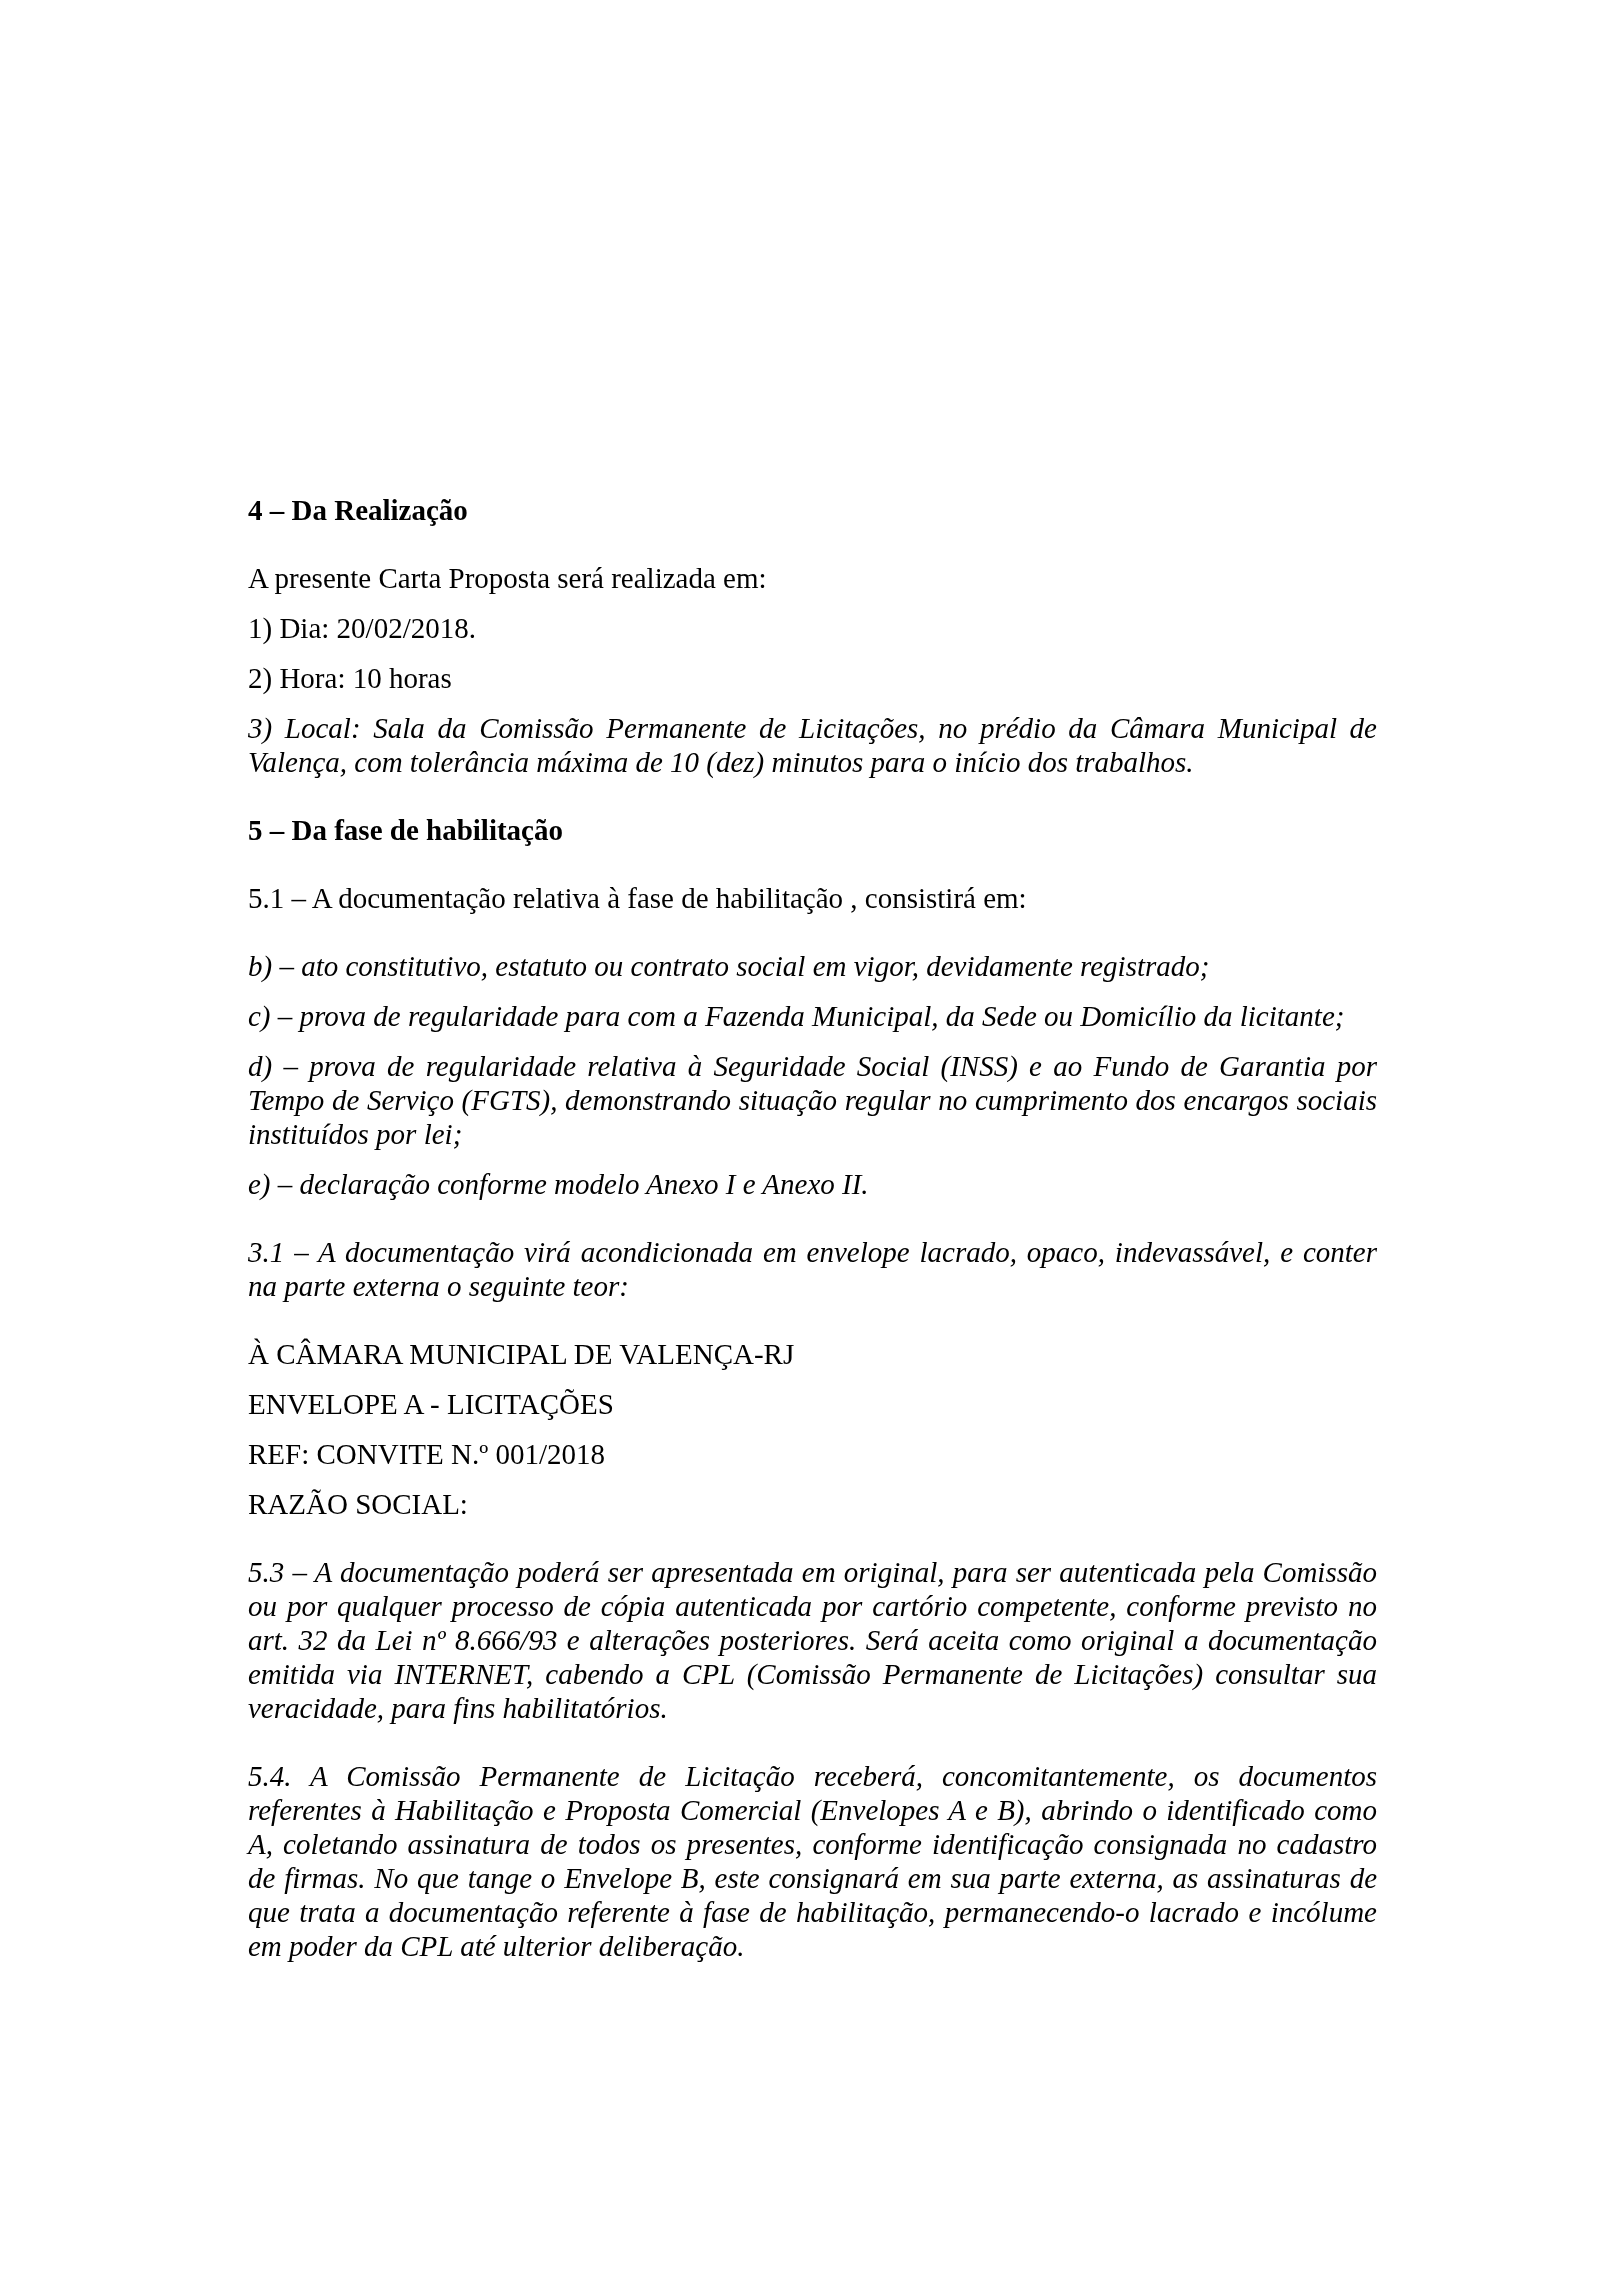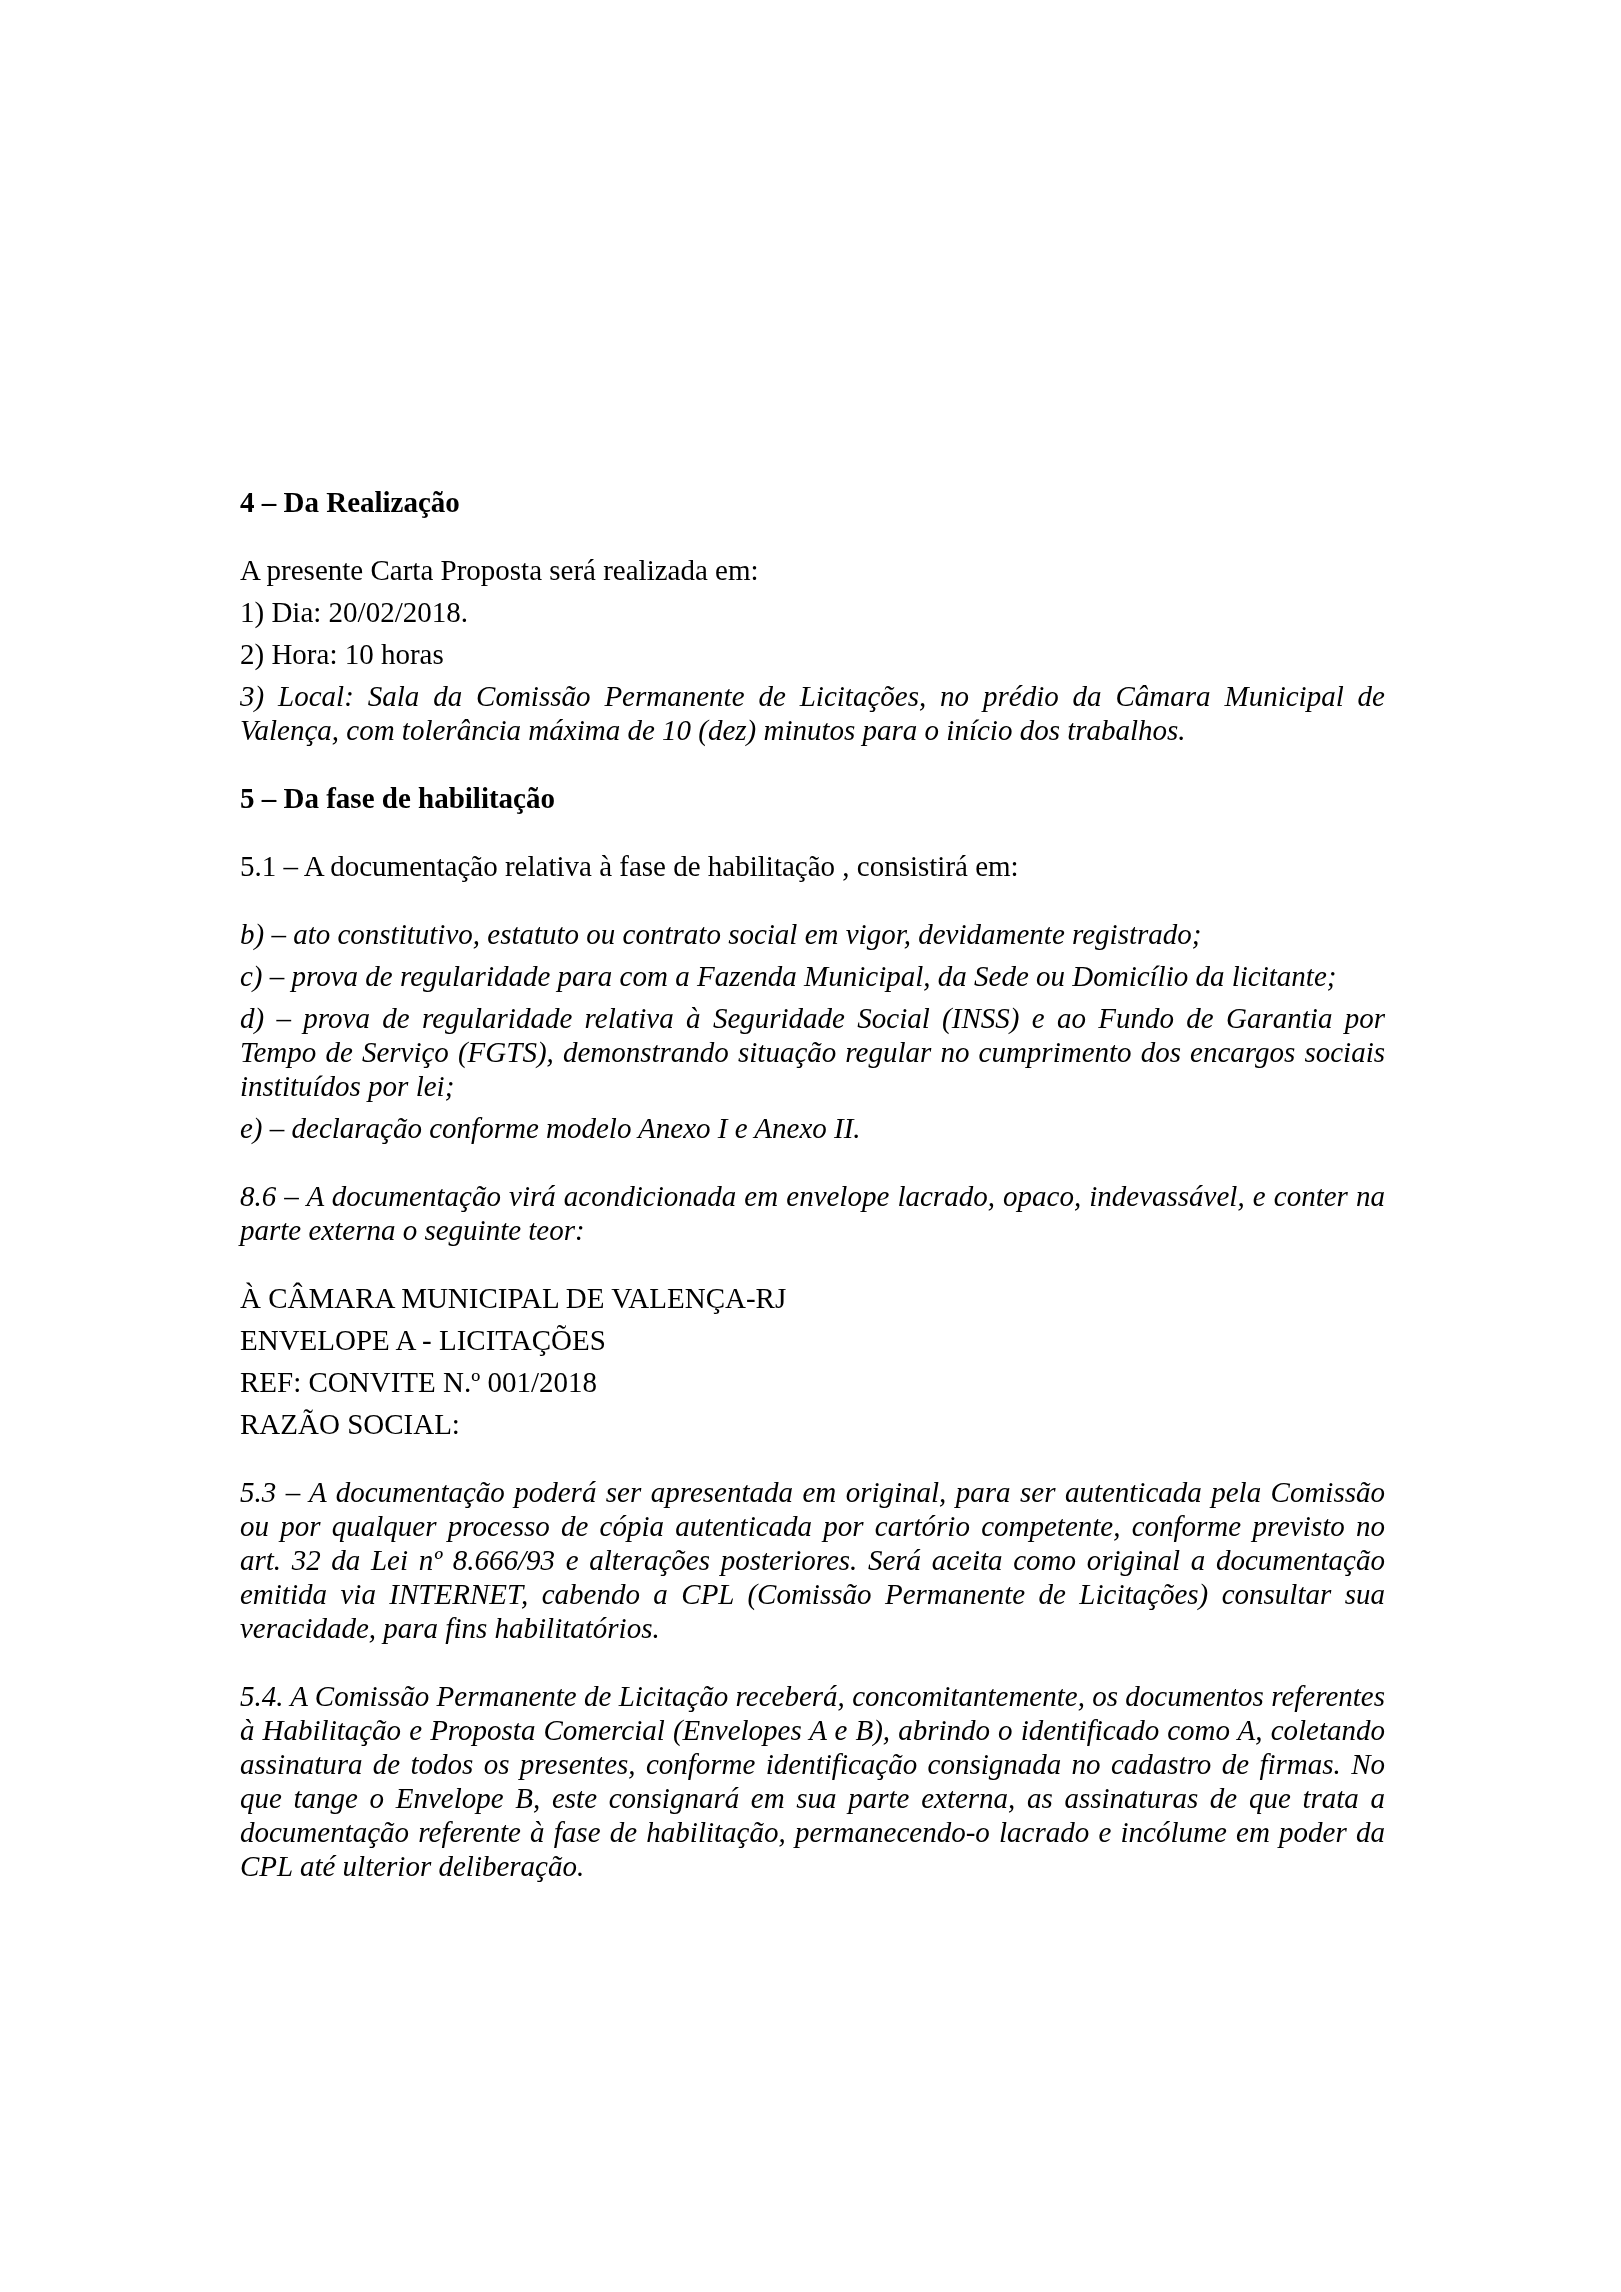--- a/index.html
+++ b/index.html
@@ -18,21 +18,21 @@
     position: absolute;
     left: 232px;
     top: 477px;
     width: 1161px;
     font-family: "Liberation Serif", "DejaVu Serif", serif;
     font-size: 29px;
     line-height: 34px;
     color: #000000;
   }
   .content p {
-    margin: 8px;
+    margin: 16px;
     padding: 0;
   }
   .bold {
     font-weight: bold;
   }
   .block {
     margin-bottom: 34px !important;
   }
   .justify {
     text-align: justify;
@@ -58,21 +58,21 @@
 
     <p class="block">5.1 – A documentação relativa à fase de habilitação , consistirá em:</p>
 
     <div class="block">
       <p class="justify">b) – ato constitutivo, estatuto ou contrato social em vigor, devidamente registrado;</p>
       <p class="justify">c) – prova de regularidade para com a Fazenda Municipal, da Sede ou Domicílio da licitante;</p>
       <p class="justify">d) – prova de regularidade relativa à Seguridade Social (INSS) e ao  Fundo de Garantia por Tempo de Serviço (FGTS), demonstrando situação regular no cumprimento dos encargos sociais instituídos por lei;</p>
       <p class="justify">e) – declaração conforme modelo Anexo I e Anexo II.</p>
     </div>
 
-    <p class="justify block">8.6 – A documentação virá acondicionada em envelope lacrado, opaco, indevassável, e conter na parte externa o seguinte teor:</p>
+    <p class="justify block">3.1 – A documentação virá acondicionada em envelope lacrado, opaco, indevassável, e conter na parte externa o seguinte teor:</p>
 
     <div class="block">
       <p>À CÂMARA MUNICIPAL DE VALENÇA-RJ</p>
       <p>ENVELOPE A - LICITAÇÕES</p>
       <p>REF: CONVITE N.º 001/2018</p>
       <p>RAZÃO SOCIAL:</p>
     </div>
 
     <p class="justify block">5.3 – A documentação poderá ser apresentada em original, para ser autenticada pela Comissão ou por qualquer processo de cópia autenticada por cartório competente, conforme previsto no art. 32 da Lei nº 8.666/93 e alterações posteriores. Será aceita como original a documentação emitida via INTERNET, cabendo a CPL (Comissão Permanente de Licitações) consultar sua veracidade, para fins habilitatórios.</p>
 

